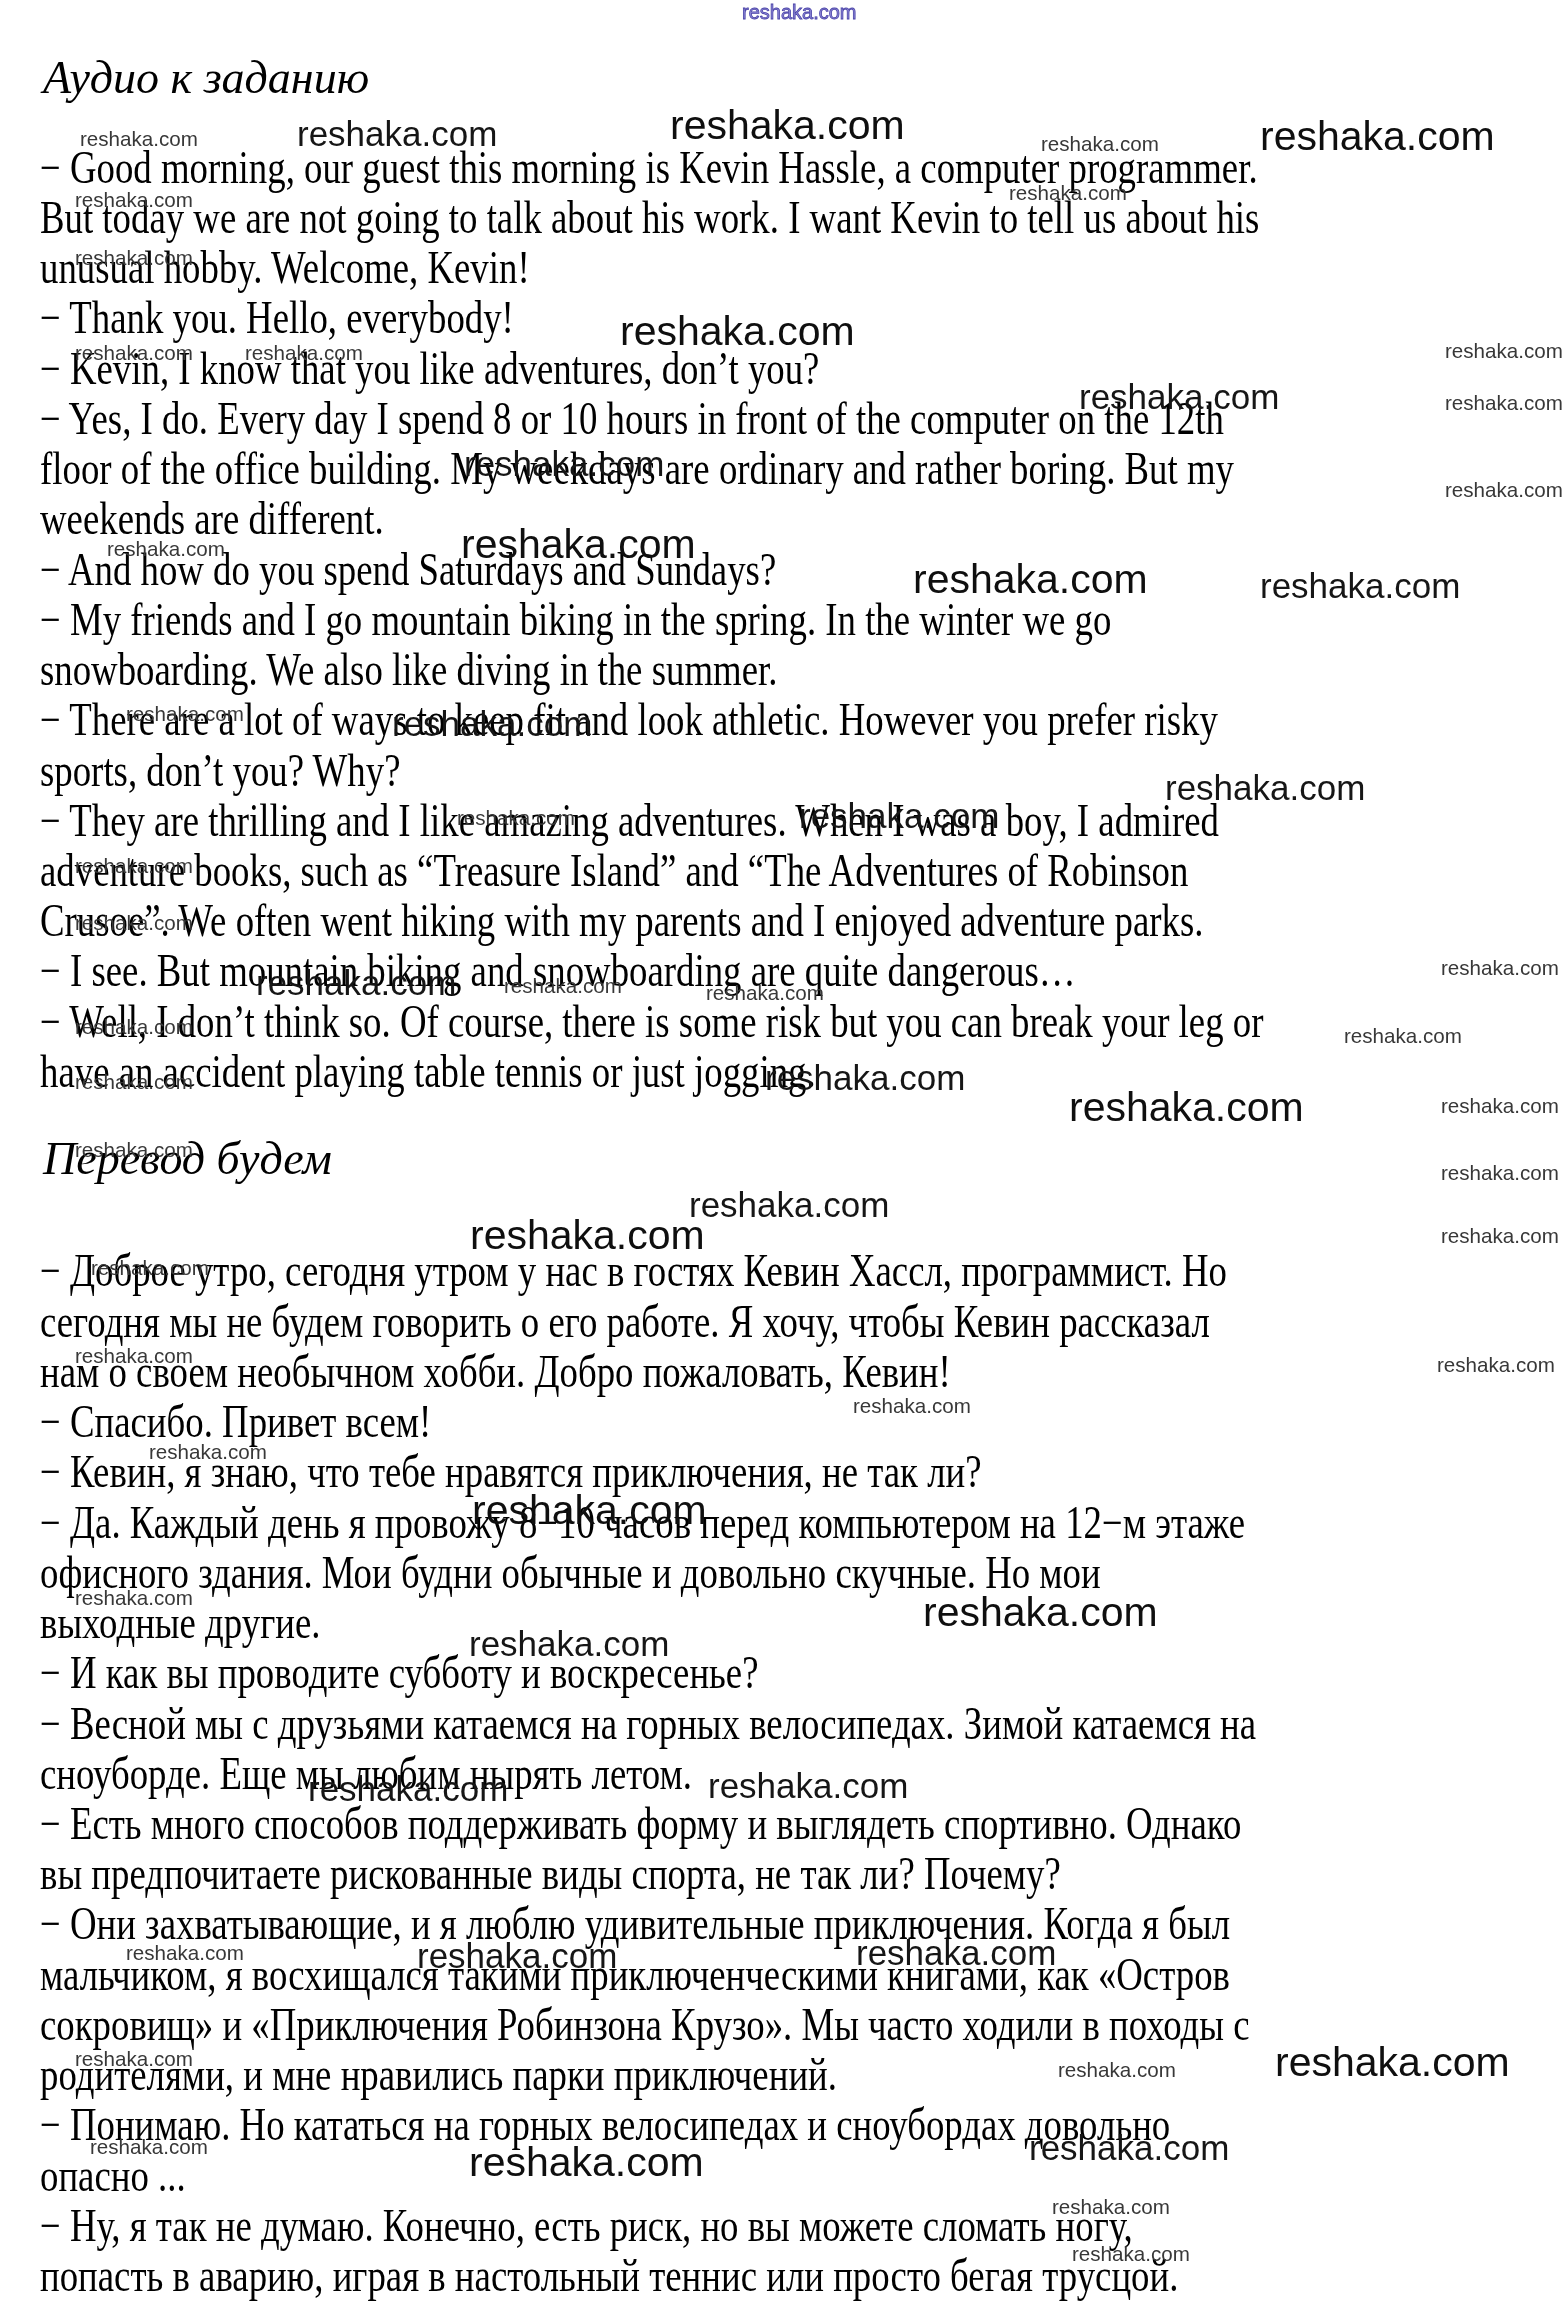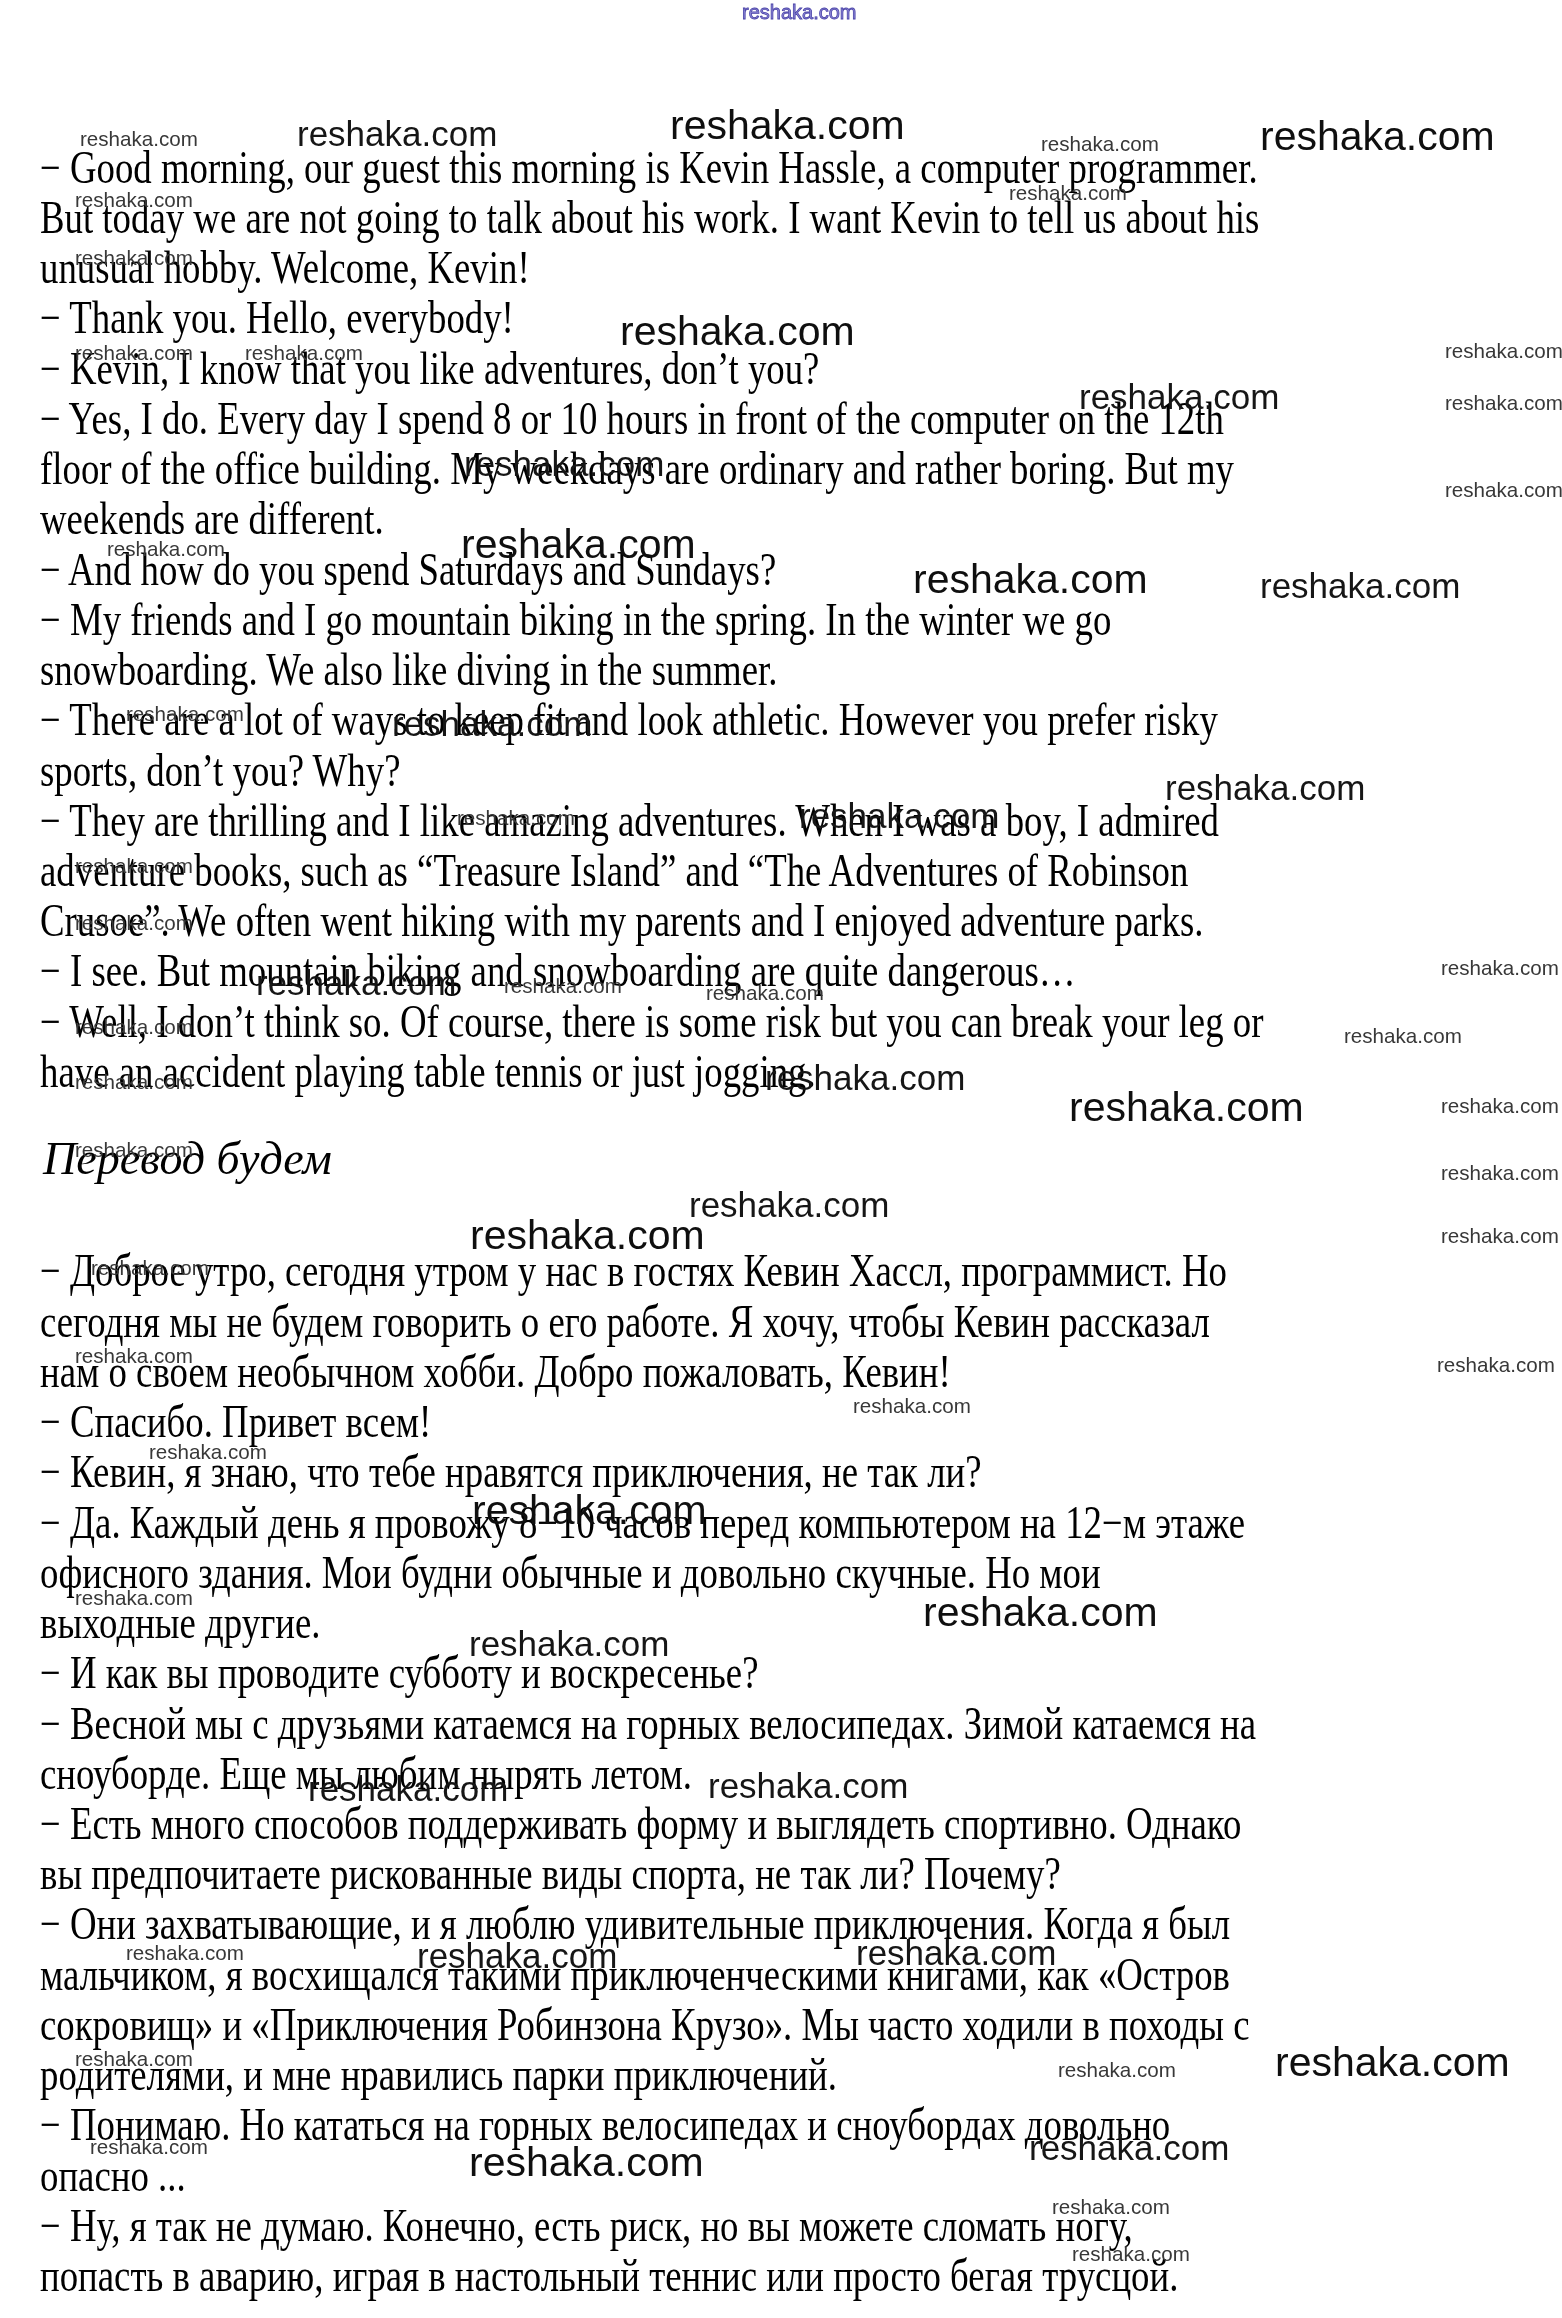--- a/index.html
+++ b/index.html
@@ -50,20 +50,21 @@
   .wm-blue {
     font-size: 20px;
     color: #8c86d6;
     -webkit-text-stroke: 0.8px #4a43a8;
   }
 </style>
 </head>
 <body>
 
 <div class="page">
+  <div class="heading audio">Аудио к заданию</div>
 
   <div id="audio-lines">
       <div class="line" style="top: 145px;">− Good morning, our guest this morning is Kevin Hassle, a computer programmer.</div>
       <div class="line" style="top: 195px;">But today we are not going to talk about his work. I want Kevin to tell us about his</div>
       <div class="line" style="top: 245px;">unusual hobby. Welcome, Kevin!</div>
       <div class="line" style="top: 295px;">− Thank you. Hello, everybody!</div>
       <div class="line" style="top: 346px;">− Kevin, I know that you like adventures, don’t you?</div>
       <div class="line" style="top: 396px;">− Yes, I do. Every day I spend 8 or 10 hours in front of the computer on the 12th</div>
       <div class="line" style="top: 446px;">floor of the office building. My weekdays are ordinary and rather boring. But my</div>
       <div class="line" style="top: 496px;">weekends are different.</div>

